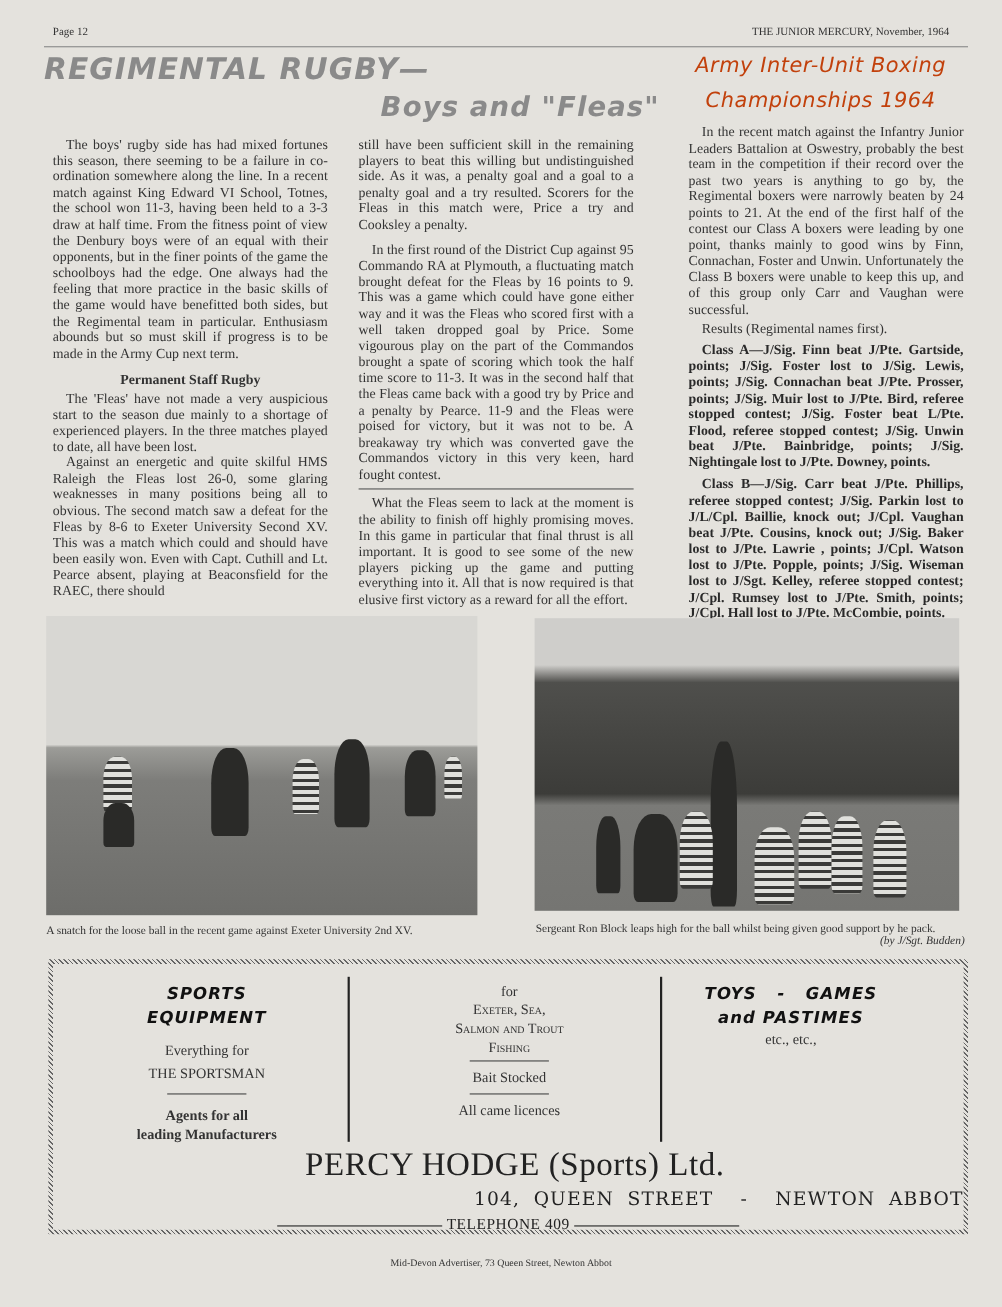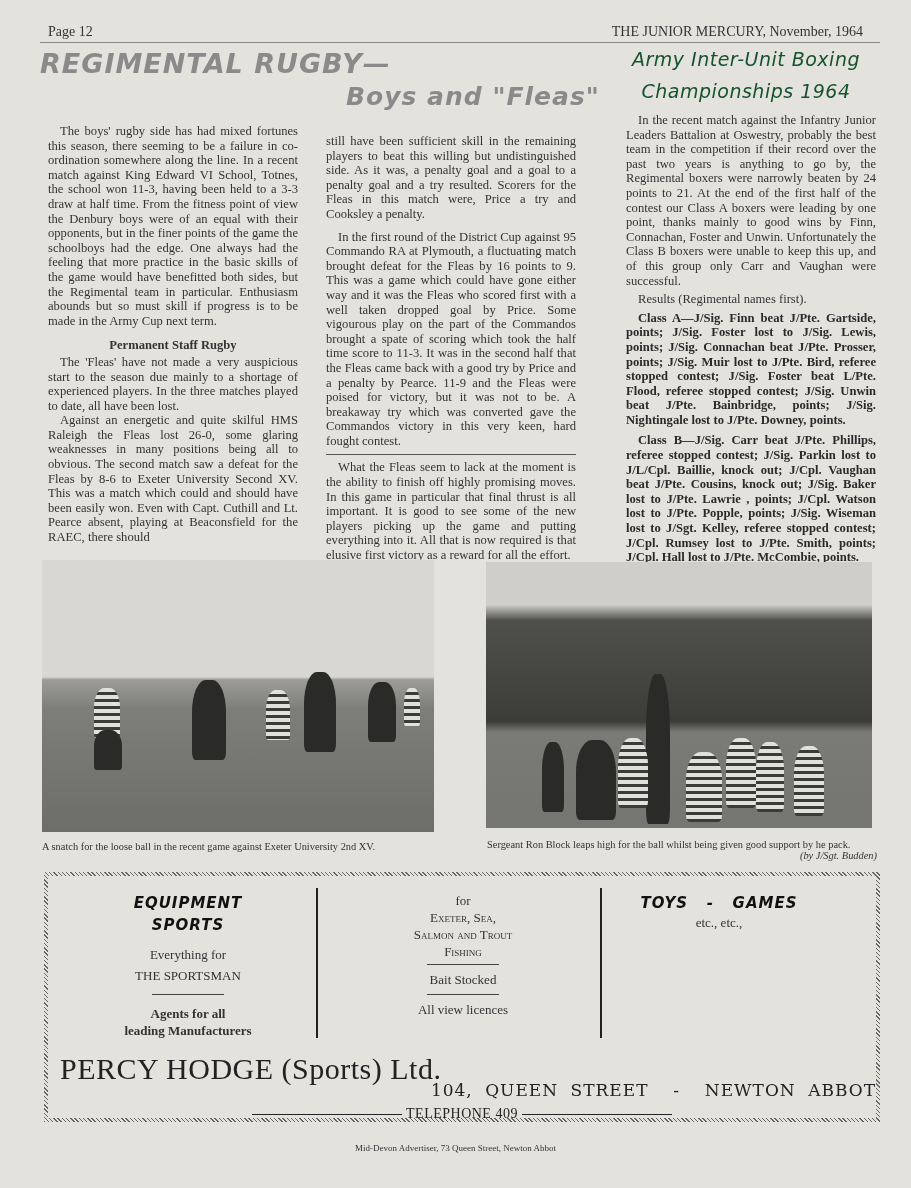--- a/index.html
+++ b/index.html
@@ -6,44 +6,44 @@
   body {
     width: 911px; height: 1188px; overflow: hidden;
     background: #e4e2dd;
     font-family: "Liberation Serif", serif;
     color: #2a2a2a;
     position: relative;
   }
   .abs { position: absolute; }
   .running-head {
     top: 24px; left: 48px; right: 48px;
-    font-size: 14px; color: #333;
+    font-size: 10px; color: #333;
     display: flex; justify-content: space-between;
   }
   .rule-top { top: 42px; left: 40px; width: 840px; height: 1px; background: #888; }
   .display {
     font-family: "DejaVu Sans", sans-serif; font-weight: bold; font-style: italic;
     color: #8a8a8a; letter-spacing: 1px;
   }
   .h-rugby { top: 48px; left: 40px; font-size: 27px; }
   .h-fleas { top: 82px; left: 346px; font-size: 25px; }
   .h-boxing {
-    font-family: "DejaVu Sans", sans-serif; font-style: italic; color: #14532d;
+    font-family: "DejaVu Sans", sans-serif; font-style: italic; color: #c2410c;
     font-size: 19px; text-align: center; width: 280px; left: 606px; letter-spacing: 0.5px;
   }
   .h-boxing1 { top: 48px; }
   .h-boxing2 { top: 80px; }
   .col {
     font-size: 12.6px; line-height: 14.6px; text-align: justify;
     color: #333;
   }
   .col p { margin: 0; text-indent: 12px; }
   .col p + p { margin-top: 8px; }
   .col1 { top: 124px; left: 48px; width: 250px; }
-  .col2 { top: 124px; left: 326px; width: 250px; margin-top: 10px; }
+  .col2 { top: 124px; left: 326px; width: 250px; }
   .col3 { top: 113px; left: 626px; width: 250px; }
   .subhead { text-align: center; font-weight: bold; margin: 10px 0 2px; font-size: 12.6px; }
   .col1 .p-after { margin-top: 2px; }
   .sep2 { height: 1px; background: #555; margin: 6px 0 5px; }
   .bold { font-weight: bold; }
   .col3 .results p { font-weight: bold; color: #2a2a2a; }
   .col3 .results p + p { margin-top: 6px; }
   .photo {
     background: #6f6f6c; overflow: hidden;
   }
@@ -68,22 +68,22 @@
   .vrule { position: absolute; width: 2px; background: #222; top: 12px; height: 150px; }
   .ad-col { position: absolute; text-align: center; top: 16px; font-size: 13px; color: #333; }
   .ad-head {
     font-family: "DejaVu Sans", sans-serif; font-weight: bold; font-style: italic;
     font-size: 15px; color: #111; letter-spacing: 1px; line-height: 22px;
   }
   .ad-col .line { line-height: 17px; }
   .small-caps { font-variant: small-caps; }
   .short-rule { width: 72px; height: 1px; background: #444; margin: 8px auto; }
   .ad-brand {
-    position: absolute; left: 12px; right: 0; top: 166px; 
-    font-size: 30px; color: #222; letter-spacing: 0.5px; margin-top: 10px;
+    position: absolute; left: 12px; right: 0; top: 166px; text-align: center;
+    font-size: 30px; color: #222; letter-spacing: 0.5px;
   }
   .ad-address { position: absolute; left: 0; right: 0; top: 204px; text-align: right;
     font-family: "DejaVu Serif", serif; font-size: 17px; color: #222; letter-spacing: 1px; word-spacing: 6px; }
   .ad-phone { position: absolute; left: 0; right: 0; top: 230px; display: flex; justify-content: center; align-items: center; font-size: 14px; color: #222; }
   .ad-phone .l { width: 150px; height: 1px; background: #222; }
   .ad-phone span { padding: 0 4px; letter-spacing: 0.5px; }
   .printer { top: 1143px; left: 0; width: 911px; text-align: center; font-size: 9px; color: #333; }
 </style>
 </head>
 <body>
@@ -144,42 +144,43 @@
 </div>
 
 <div class="abs caption cap1">A snatch for the loose ball in the recent game against Exeter University 2nd XV.</div>
 <div class="abs caption cap2">
   <span>Sergeant Ron Block leaps high for the ball whilst being given good support by he pack.</span><br>
   <span class="credit">(by J/Sgt. Budden)</span>
 </div>
 
 <div class="abs ad-box">
   <div class="ad-col" style="left:40px;width:200px">
+    <div class="ad-head">SPORTS</div>
     <div class="ad-head">EQUIPMENT</div>
-    <div class="ad-head">SPORTS</div>
     <div class="line" style="margin-top:10px">Everything for</div>
     <div class="line" style="margin-top:4px">THE SPORTSMAN</div>
     <div class="short-rule" style="margin:10px auto"></div>
     <div class="line bold">Agents for all</div>
     <div class="line bold">leading Manufacturers</div>
   </div>
   <div class="vrule" style="left:268px"></div>
   <div class="ad-col" style="left:290px;width:250px">
     <div class="line">for</div>
     <div class="line small-caps">Exeter, Sea,</div>
     <div class="line small-caps">Salmon and Trout</div>
     <div class="line small-caps">Fishing</div>
     <div class="short-rule" style="margin:4px auto 6px"></div>
     <div class="line">Bait Stocked</div>
     <div class="short-rule" style="margin:6px auto"></div>
-    <div class="line">All view licences</div>
+    <div class="line">All came licences</div>
   </div>
   <div class="vrule" style="left:552px"></div>
   <div class="ad-col" style="left:556px;width:230px">
     <div class="ad-head" style="white-space:pre">TOYS   -   GAMES</div>
+    <div class="ad-head">and PASTIMES</div>
     <div class="line">etc., etc.,</div>
   </div>
   <div class="ad-brand">PERCY HODGE (Sports) Ltd.</div>
   <div class="ad-address" style="white-space:pre">104, QUEEN STREET  -  NEWTON ABBOT</div>
   <div class="ad-phone">
     <div class="l"></div>
     <span>TELEPHONE 409</span>
     <div class="l"></div>
   </div>
 </div>

